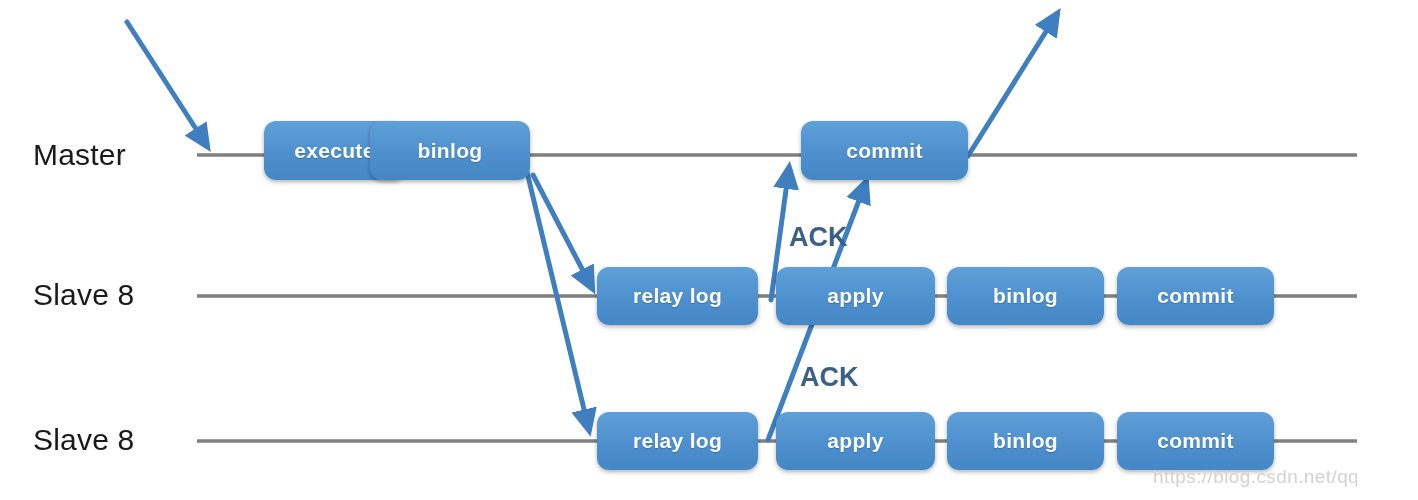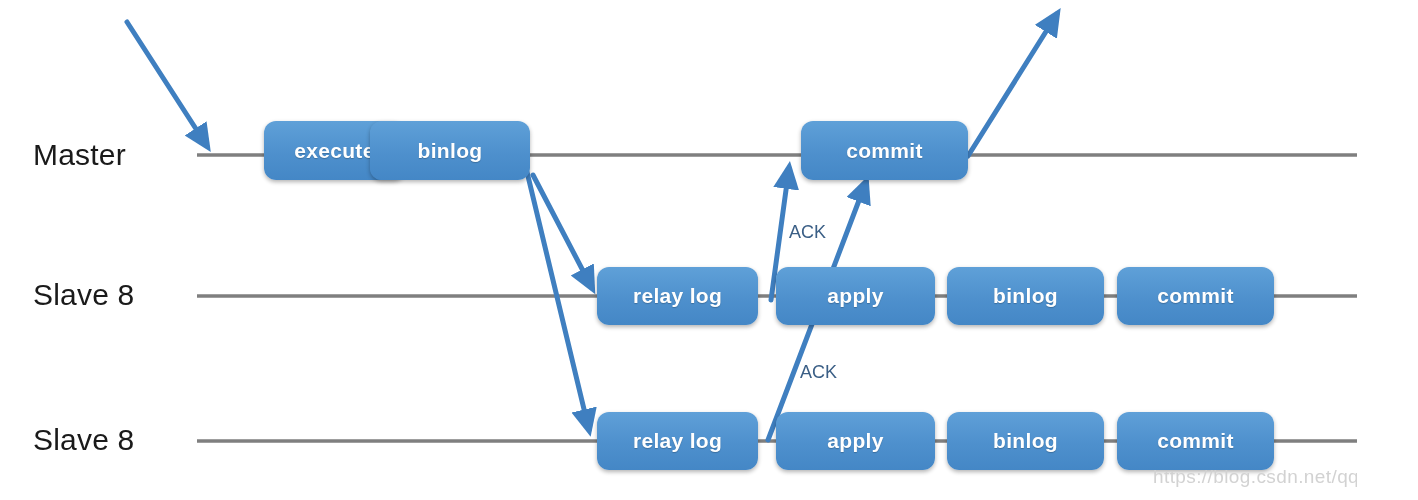--- a/index.html
+++ b/index.html
@@ -37,23 +37,24 @@
     font-family:"Liberation Sans", sans-serif;
     font-weight:bold;
     font-size:21px;
     text-shadow:0 1px 1px rgba(0,0,0,0.22);
     letter-spacing:0.3px;
     box-sizing:border-box;
   }
   .ack-label{
     position:absolute;
     font-family:"Liberation Sans", sans-serif;
-    font-size:18px;
+    font-size:27px;
     color:#3b5f86;
     white-space:nowrap;
+    font-weight:bold;
   }
   .watermark{
     position:absolute;
     font-family:"Liberation Sans", sans-serif;
     font-size:19px;
     color:#d2d2d2;
     white-space:nowrap;
     letter-spacing:0.4px;
   }
 </style>

